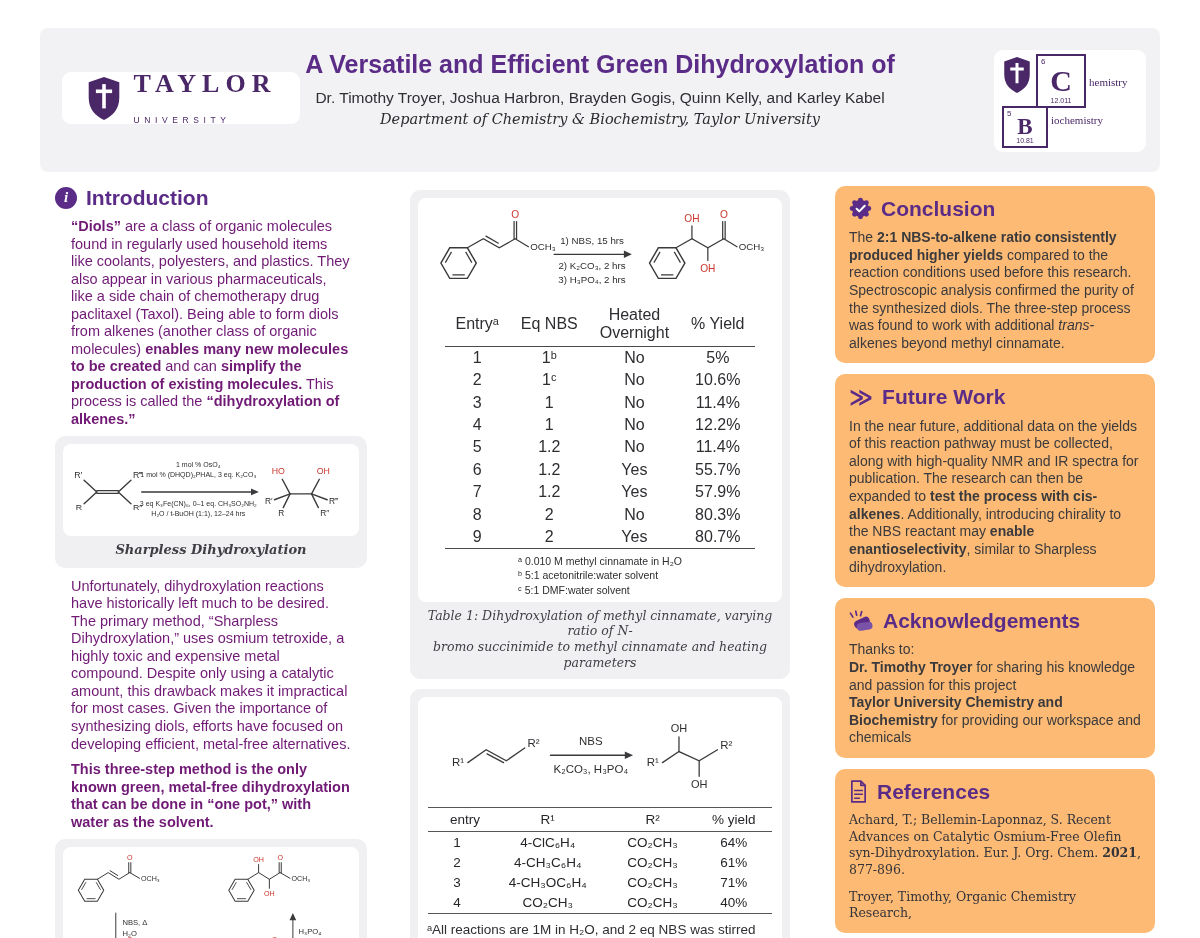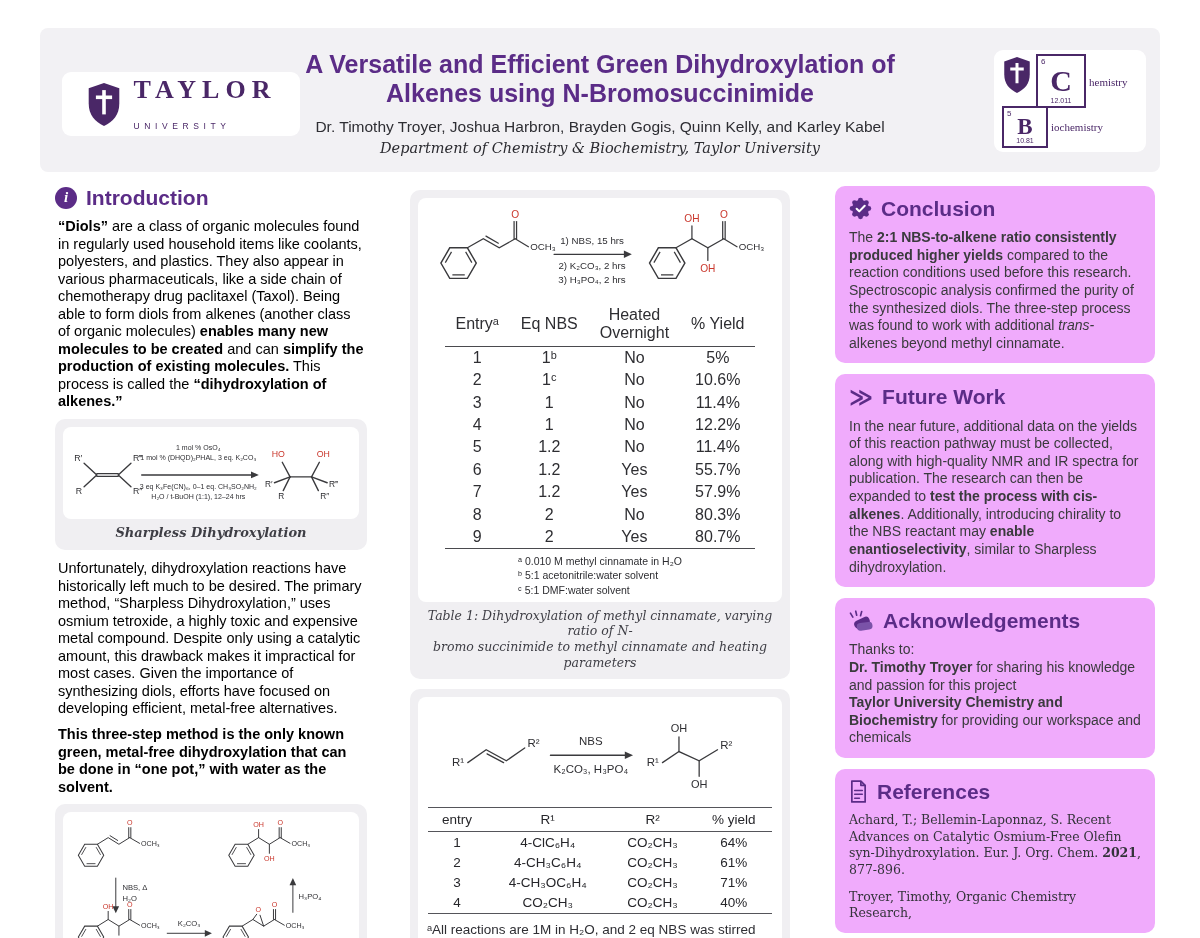--- a/index.html
+++ b/index.html
@@ -6,21 +6,21 @@
   html,body { margin:0; padding:0; }
   body {
     width:1200px; height:938px; position:relative; overflow:hidden;
     background:#ffffff; color:#3a3a3d;
     font-family:"Liberation Sans","DejaVu Sans",sans-serif;
   }
   .poster { position:absolute; left:40px; top:28px; width:1120px; }
 
   
   .banner { position:relative; height:144px; background:#f2f1f4; border-radius:8px; }
-  .logo-box { position:absolute; left:22px; top:44px; width:238px; height:64px;
+  .logo-box { position:absolute; left:22px; top:44px; width:238px; height:52px;
     background:#fff; border-radius:9px; display:flex; align-items:center; justify-content:center; gap:12px; }
   .logo-word { font-family:"Liberation Serif","DejaVu Serif",serif; font-size:26px; font-weight:700;
     letter-spacing:6px; color:#4a2767; line-height:1; }
   .logo-sub { font-size:8.5px; letter-spacing:4.6px; color:#4a2767; margin-top:18px; }
   .title-block { text-align:center; padding-top:22px; }
   .title { margin:0; font-size:25px; line-height:1.15; color:#5b2c87; font-weight:bold; }
   .authors { margin-top:10px; font-size:15.5px; color:#2e2e33; }
   .dept { margin-top:4px; font-family:"DejaVu Serif","Liberation Serif",serif; font-style:italic; font-size:14.5px; color:#2b2b30; }
   .badge-box { position:absolute; right:14px; top:22px; width:152px; height:102px; background:#fff; border-radius:9px; }
   .elem { position:absolute; background:#fff; border:2px solid #4a2767; color:#4a2767; }
@@ -34,46 +34,46 @@
   .col-left  { width:312px; margin-left:15px; }
   .col-mid   { width:380px; margin-left:43px; }
   .col-right { width:320px; margin-left:45px; }
 
   h2.sec { display:flex; align-items:center; gap:9px; font-size:21px; color:#5b2c87; margin:0 0 9px; line-height:1.1; }
   .icon-circle { width:22px; height:22px; border-radius:50%; background:#5b2c87; color:#fff; flex:0 0 auto;
     display:flex; align-items:center; justify-content:center;
     font-family:"Liberation Serif","DejaVu Serif",serif; font-weight:bold; font-style:italic; font-size:15px; }
   .chev { color:#5b2c87; font-size:23px; font-weight:bold; line-height:1; }
 
-  .col-left p, .body-p { font-size:14.5px; line-height:1.21; margin:0 3px 8px; color:#000000; }
+  .col-left p, .body-p { font-size:14.5px; line-height:1.21; margin:0 16px 8px; color:#701a75; }
   .b { font-weight:bold; } .i { font-style:italic; }
   .blue-p { color:#3fb0e0; font-weight:bold; }
 
   .gcard { background:#f0eff2; border-radius:10px; padding:8px; margin:4px 0 10px; }
   .panel { background:#ffffff; border-radius:8px; padding:5px 3px; display:flex; flex-direction:column; align-items:center; }
   .cap { text-align:center; font-family:"DejaVu Serif","Liberation Serif",serif; font-style:italic;
     color:#3e3e45; padding:6px 4px 1px; font-size:13px; line-height:1.25; }
 
   
   table { border-collapse:collapse; }
   .t1 { margin:2px auto 0; font-size:16px; color:#2e2e32; }
   .t1 th { font-weight:normal; white-space:pre-line; border-bottom:1.4px solid #4a4a4e; padding:2px 11px 3px; text-align:center; line-height:1.15; }
   .t1 td { padding:2.2px 11px; text-align:center; }
   .t1 tbody tr:last-child td { border-bottom:1.4px solid #4a4a4e; }
   .fnotes { width:max-content; margin:5px auto 0; font-size:10.5px; line-height:1.35; color:#2e2e32; text-align:left; }
 
   .t2 { width:96%; margin:4px auto 0; font-size:13.5px; color:#26262a; }
   .t2 th { font-weight:normal; border-top:1.4px solid #55555a; border-bottom:1.4px solid #55555a; padding:4px 6px; text-align:center; }
   .t2 td { padding:2.6px 6px; text-align:center; }
-  .t2 th:first-child { text-align:center;margin-top:23px; }
+  .t2 th:first-child { text-align:right;margin-top:23px; }
   .t2 tbody tr:last-child td { border-bottom:1.4px solid #55555a; }
   .fn2 { font-size:13.5px; line-height:1.32; margin:7px 6px 2px; color:#2e2e33; align-self:flex-start; text-align:left; }
 
   
-  .rcard { background:#f0abfc; border-radius:10px; padding:11px 14px; margin-bottom:11px; }
+  .rcard { background:#fdba74; border-radius:10px; padding:11px 14px; margin-bottom:11px; }
   .rcard p { font-size:14px; line-height:1.26; margin:0; color:#3a3a3d; }
   .rcard .ack-line { margin:0; }
   .refs p { font-family:"DejaVu Serif","Liberation Serif",serif; font-size:12.5px; line-height:1.33; color:#33333a; margin:0 0 10px; }
   .refs p:last-child { margin-bottom:0; }
 
   
   svg text { font-family:"Liberation Sans","DejaVu Sans",sans-serif; fill:#2e2e32; }
   .bond { stroke:#3a3a3d; stroke-width:1.4; fill:none; stroke-linecap:round; }
   .bondt { stroke:#3a3a3d; stroke-width:1.05; fill:none; stroke-linecap:round; }
   .ah { fill:#3a3a3d; }
@@ -107,41 +107,40 @@
           <use href="#shield"></use>
         </svg>
       <div>
         <div class="logo-word">TAYLOR</div>
         <div class="logo-sub">UNIVERSITY</div>
       </div>
     </div>
     <div class="title-block">
       <h1 class="title">
         <span>A Versatile and Efficient Green Dihydroxylation of</span><br>
-        <span>Alkenes using N-Bromosuccinimide</span>
       </h1>
       <div class="authors">Dr. Timothy Troyer, Joshua Harbron, Brayden Gogis, Quinn Kelly, and Karley Kabel</div>
       <div class="dept">Department of Chemistry &amp; Biochemistry, Taylor University</div>
     </div>
     <div class="badge-box">
       <svg width="30" height="38" viewBox="0 0 40 50" style="position:absolute;left:8px;top:6px;">
           <use href="#shield"></use>
         </svg>
       <div class="elem" style="left:42px;top:4px;width:50px;height:54px;">
         <div class="num">6</div>
         <div class="sym" style="font-size:30px;margin-top:8px;">C</div>
         <div class="mass">12.011</div>
       </div>
       <div class="elem-word" style="left:95px;top:26px;">hemistry</div>
       <div class="elem" style="left:8px;top:56px;width:46px;height:42px;">
         <div class="num">5</div>
         <div class="sym" style="font-size:23px;margin-top:6px;">B</div>
         <div class="mass">10.81</div>
       </div>
-      <div class="elem-word" style="left:57px;top:71px;">iochemistry</div>
+      <div class="elem-word" style="left:57px;top:64px;">iochemistry</div>
     </div>
   </header>
 
   <div class="content">
 
     <section class="col-left">
       <h2 class="sec">
         <span class="icon-circle">i</span>
         <span>Introduction</span>
       </h2>

